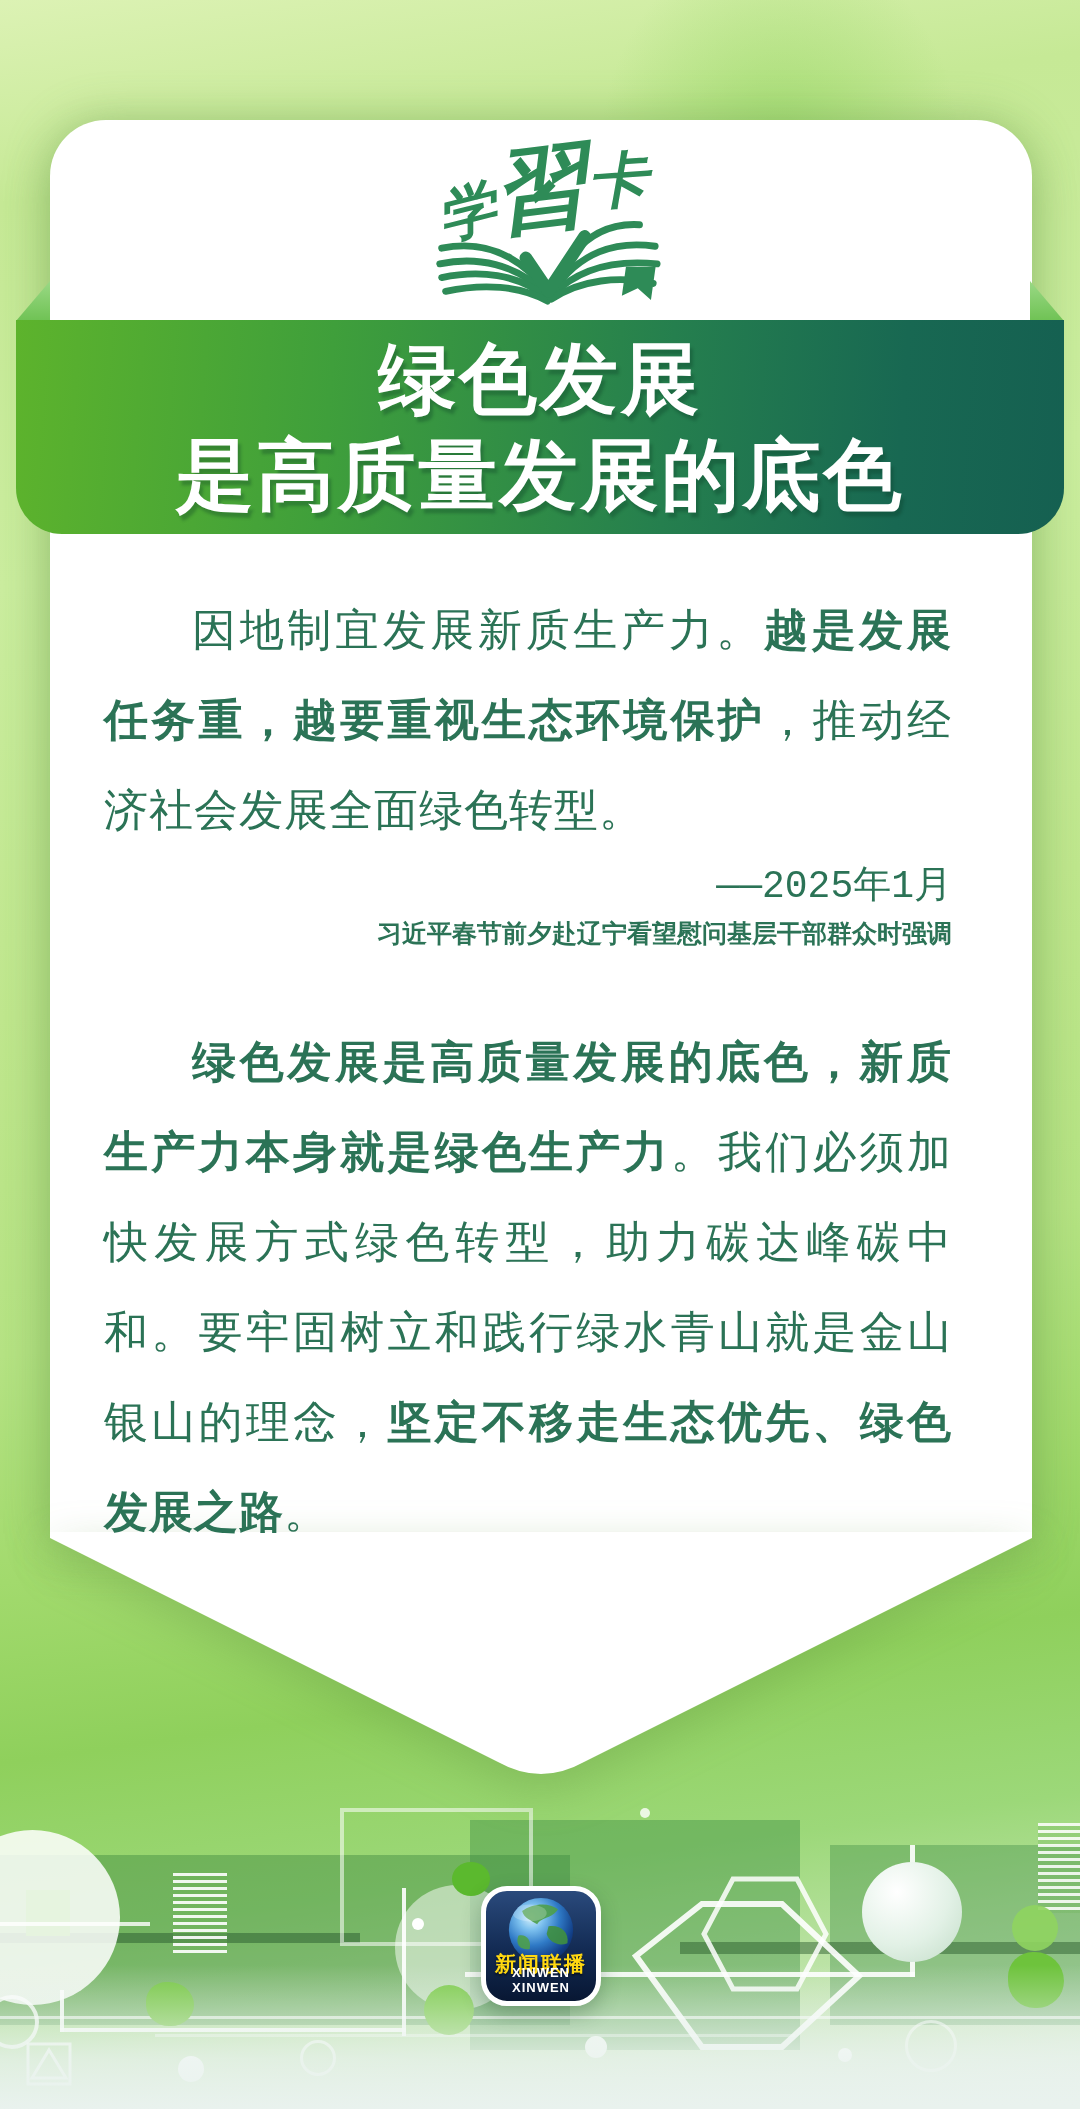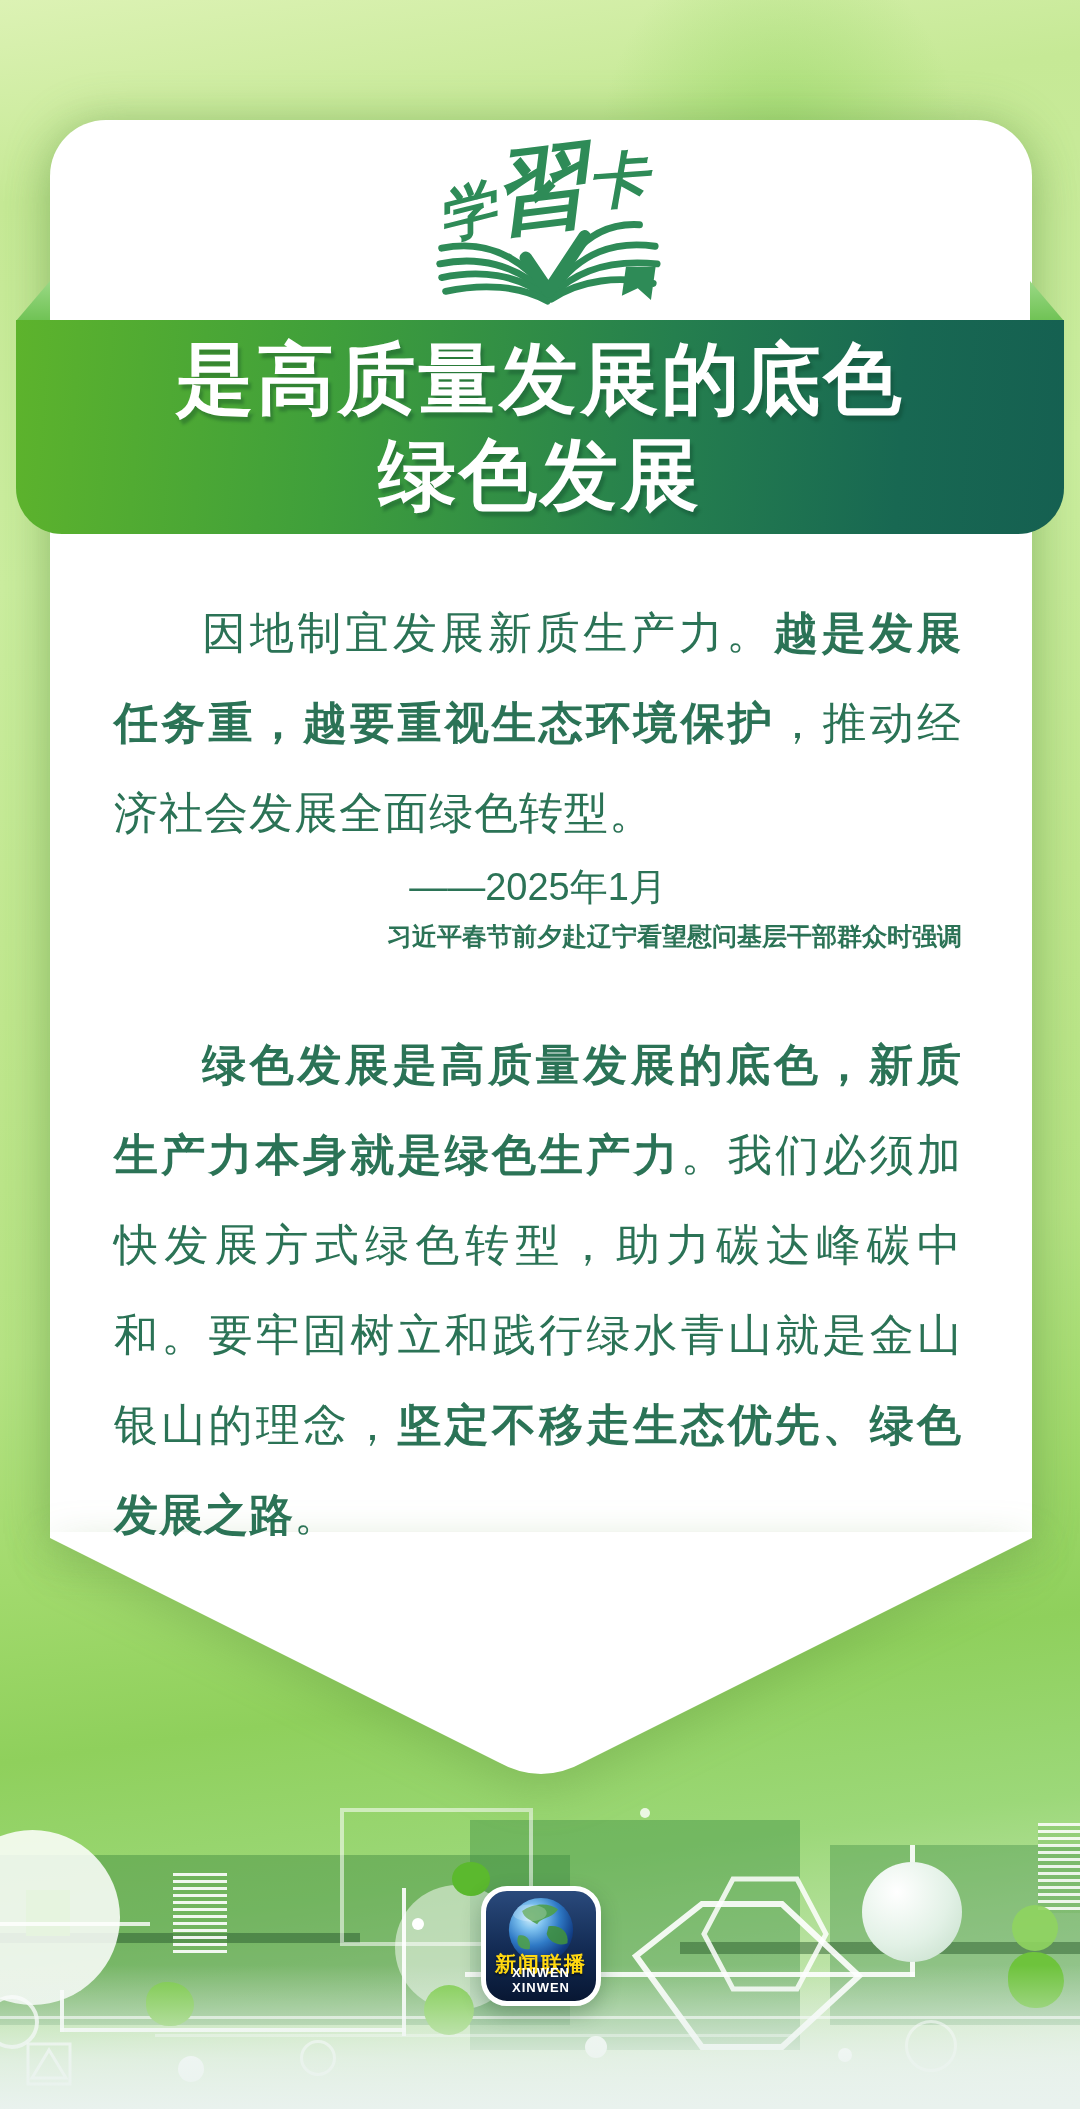--- a/index.html
+++ b/index.html
@@ -24,25 +24,25 @@
   .banner-line{color:#fff;font-weight:900;font-size:78px;line-height:96px;letter-spacing:3px;
     text-shadow:3px 5px 3px rgba(10,55,35,.3);}
   
   .brand{position:absolute;left:0;top:126px;width:100%;text-align:center;z-index:4;color:#2e8b57;}
   .brand span{display:inline-block;font-style:italic;font-weight:800;}
   .b1{font-size:58px;transform:rotate(-14deg) translate(4px,12px);}
   .b2{font-size:94px;transform:rotate(-7deg);margin:0 3px;}
   .b3{font-size:60px;transform:rotate(-4deg) translateY(-20px);}
   .book{position:absolute;left:50%;top:208px;transform:translateX(-46%);z-index:4;}
   
-  .text-col{position:absolute;left:114px;top:588px;width:848px;z-index:4;color:#2b7356;}
+  .text-col{position:absolute;left:104px;top:588px;width:848px;z-index:4;color:#2b7356;font-family:Liberation Mono, monospace;}
   .quote{font-size:44px;line-height:90px;letter-spacing:1px;text-align:justify;text-indent:2em;margin:0;}
   .quote b{font-weight:700;}
   .attr{text-align:right;margin-top:4px;}
-  .attr-date{font-size:38px;line-height:50px;font-weight:500;text-align:center;}
+  .attr-date{font-size:38px;line-height:50px;font-weight:500;}
   .attr-src{font-size:25px;line-height:48px;font-weight:700;}
   .quote-2{margin-top:60px;}
   .attr-2{margin-top:10px;}
   
   .app-icon{position:absolute;left:481px;top:1886px;width:120px;height:120px;z-index:6;border-radius:26px;
     background:linear-gradient(180deg,#2a4a7c 0%,#122a52 55%,#081733 100%);
     border:5px solid #fff;box-sizing:border-box;box-shadow:0 8px 20px rgba(30,70,40,.3);overflow:hidden;}
   .earth{position:absolute;left:50%;top:5px;transform:translateX(-50%);}
   .app-cn{position:absolute;left:0;right:0;bottom:23px;text-align:center;color:#ffd810;font-size:21px;
     font-weight:900;letter-spacing:2px;text-shadow:0 2px 2px rgba(0,0,0,.5);}
@@ -124,22 +124,22 @@
       <path d="M123,88 C152,58 190,52 230,56"></path>
       <path d="M122,92 C152,72 192,68 226,76"></path>
     </g>
     <path d="M96,50 L119,84 L156,28" fill="none" stroke="#2e8b57" stroke-width="13" stroke-linecap="round" stroke-linejoin="round"></path>
     <path d="M196,60 l30,-4 v34 l-15,-10 l-15,10 z" fill="#2e8b57" transform="rotate(8 205 75)"></path>
   </svg>
 
   <div class="fold fold-left"></div>
   <div class="fold fold-right"></div>
   <div class="banner">
+    <div class="banner-line">绿色发展</div>
     <div class="banner-line">是高质量发展的底色</div>
-    <div class="banner-line">绿色发展</div>
   </div>
 
   <div class="text-col">
     <p class="quote quote-1"><span>因地制宜发展新质生产力。</span><b>越是发展任务重，越要重视生态环境保护</b><span>，推动经济社会发展全面绿色转型。</span></p>
     <div class="attr attr-1">
       <div class="attr-date">——2025年1月</div>
       <div class="attr-src">习近平春节前夕赴辽宁看望慰问基层干部群众时强调</div>
     </div>
     <p class="quote quote-2"><b>绿色发展是高质量发展的底色，新质生产力本身就是绿色生产力</b><span>。我们必须加快发展方式绿色转型，助力碳达峰碳中和。要牢固树立和践行绿水青山就是金山银山的理念，</span><b>坚定不移走生态优先、绿色发展之路</b><span>。</span></p>
   </div>

